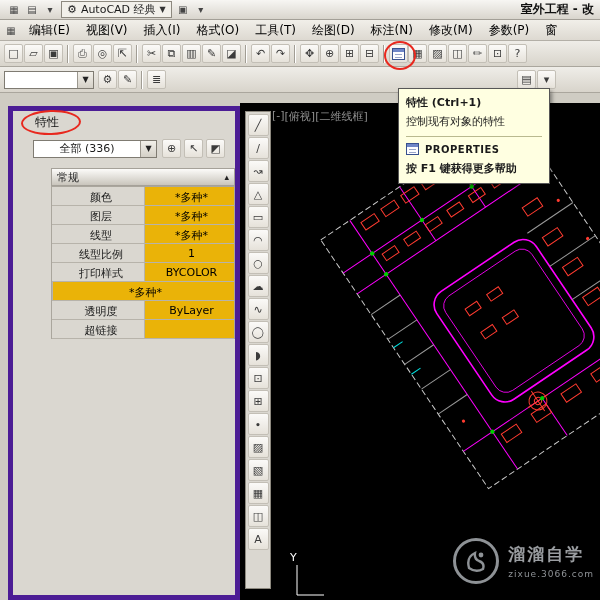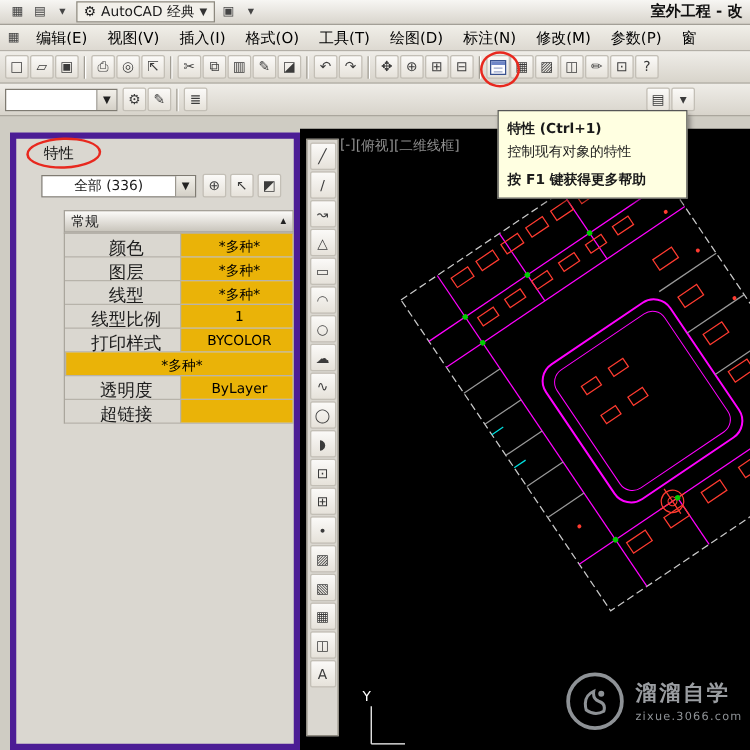--- a/index.html
+++ b/index.html
@@ -50,21 +50,21 @@
   .palette-title{height:22px;display:flex;align-items:center;padding-left:22px;font-size:12px;color:#111;}
   .rel{position:relative;display:inline-block;}
   .palette-controls{display:flex;align-items:center;gap:5px;margin:6px 10px 10px 20px;}
   .pal-combo{width:128px;}
   .pal-section{margin-left:38px;width:184px;height:18px;box-sizing:border-box;border:1px solid #a5a199;
     background:linear-gradient(#fcfbf9,#c9c5bc);display:flex;align-items:center;justify-content:space-between;
     padding:0 5px;font-size:11px;color:#222;}
   .pal-table{margin-left:38px;width:184px;box-sizing:border-box;border-left:1px solid #aaa69d;
     border-right:1px solid #aaa69d;border-top:1px solid #aaa69d;}
   .pal-row{display:flex;height:19px;box-sizing:border-box;border-bottom:1px solid #b7b3aa;}
-  .pal-label{width:92px;font-size:14px;padding:3px 0 0 6px;box-sizing:border-box;color:#1c1c1c;white-space:nowrap;}
+  .pal-label{width:92px;font-size:11px;padding:3px 0 0 6px;box-sizing:border-box;color:#1c1c1c;white-space:nowrap;}
   .pal-value{flex:1;background:#eab308;border-left:1px solid #b7b3aa;font-size:11px;padding:3px 0 0 4px;
     box-sizing:border-box;color:#000;white-space:nowrap;}
 
   
   .canvas{position:absolute;left:240px;top:103px;width:360px;height:497px;background:#000;}
   .viewport-label{position:absolute;left:32px;top:6px;color:#8f8f8f;font-size:11px;display:flex;z-index:3;}
   svg.plan{position:absolute;left:0;top:0;z-index:1;}
   .draw-toolbar{position:absolute;left:5px;top:8px;width:26px;height:478px;box-sizing:border-box;
     background:#dad7d0;border:1px solid #8d897f;display:flex;flex-direction:column;align-items:center;
     padding:2px 0;gap:1px;z-index:4;}
@@ -515,16 +515,20 @@
         <div class="pal-row">
           <span class="pal-label">超链接</span>
           <span class="pal-value"></span>
         </div>
       </div>
   </div>
 
   <div class="tooltip">
     <div class="tt-title">特性 (Ctrl+1)</div>
     <div class="tt-desc">控制现有对象的特性</div>
+    <div class="tt-cmd">
+      <span class="props-glyph"></span>
+      <span>PROPERTIES</span>
+    </div>
     <div class="tt-help">按 F1 键获得更多帮助</div>
   </div>
 
 </div>
 
 </body></html>

